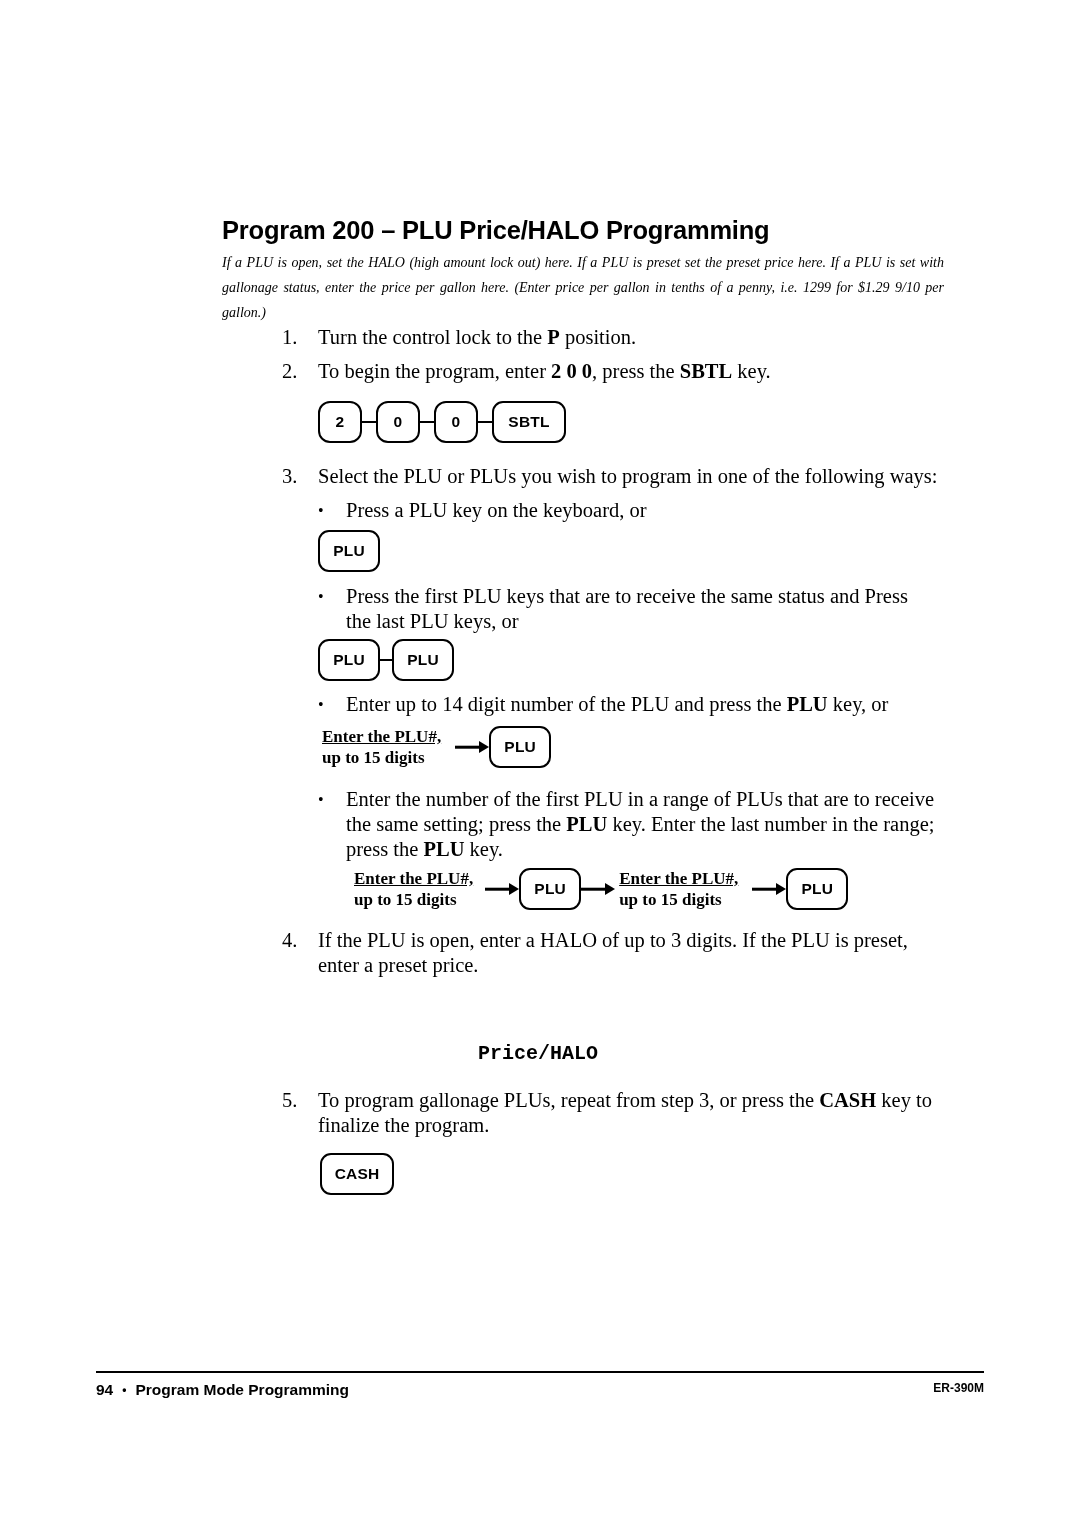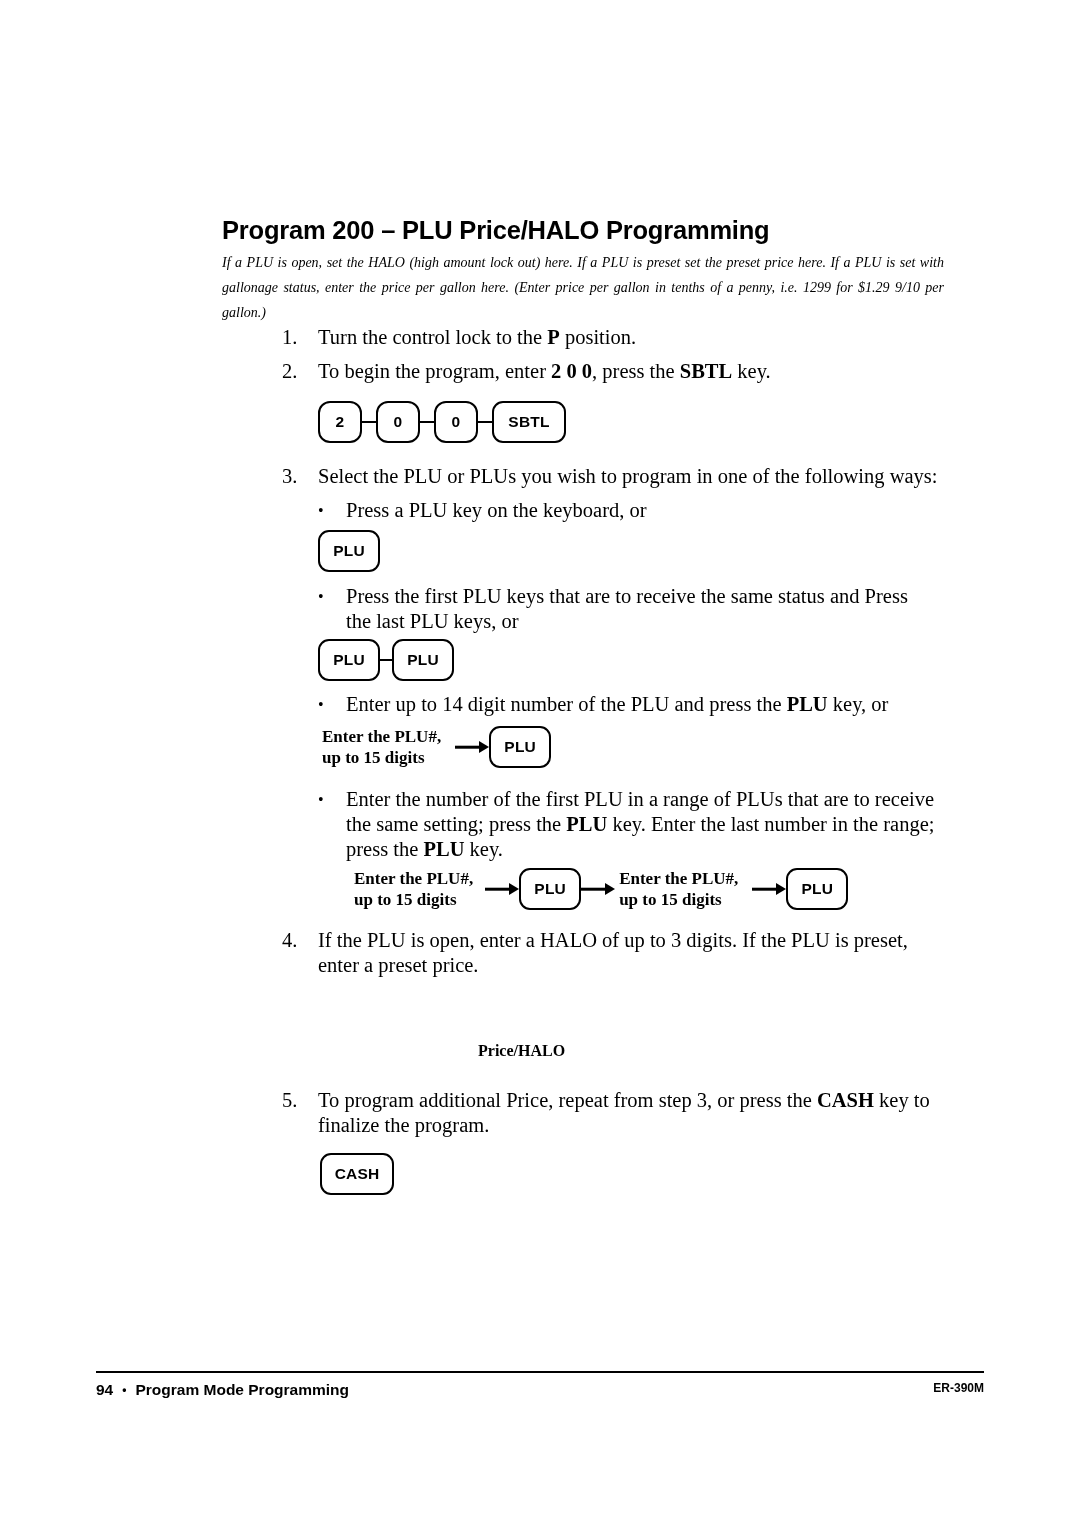--- a/index.html
+++ b/index.html
@@ -145,28 +145,28 @@
   }
 
   
   .caption2 {
     font-family: "Liberation Serif", serif;
     font-weight: bold;
     font-size: 17px;
     line-height: 21px;
     white-space: nowrap;
   }
-  .caption2 .l1 { display: block; text-align: center; }
+  .caption2 .l1 { display: block; text-align: center; text-decoration: underline; }
   .caption2 .l2 { display: block; text-align: left; }
 
   .sublabel {
     position: absolute;
-    font-family: Liberation Serif, serif;
-    font-weight: bold;
-    font-size: 16px;
+    font-family: Liberation Mono, monospace;
+    font-weight: bold;
+    font-size: 20px;
     white-space: nowrap;
   }
 
   
   .footer-rule {
     position: absolute;
     left: 96px;
     top: 1371px;
     width: 888px;
     height: 2.4px;
@@ -286,21 +286,21 @@
 
   <div class="step" style="left:282px; top:928px; width:665px;">
     <span class="num">4.</span>
     <span class="txt">If the PLU is open, enter a HALO of up to 3 digits.    If the PLU is preset, enter a preset price.</span>
   </div>
 
   <div class="sublabel" style="left:478px; top:1042px;">Price/HALO</div>
 
   <div class="step" style="left:282px; top:1088px; width:665px;">
     <span class="num">5.</span>
-    <span class="txt"><span>To program additional Price, repeat from step 3, or press the </span><b>CASH</b><span> key to finalize the program.</span></span>
+    <span class="txt"><span>To program gallonage PLUs, repeat from step 3, or press the </span><b>CASH</b><span> key to finalize the program.</span></span>
   </div>
 
   <div class="keyrow" style="left:320px; top:1153px;">
     <div class="key wide">CASH</div>
   </div>
 
   <div class="footer-rule"></div>
   <div class="footer-left">
     <span>94</span>
     <span class="fdot">•</span>

